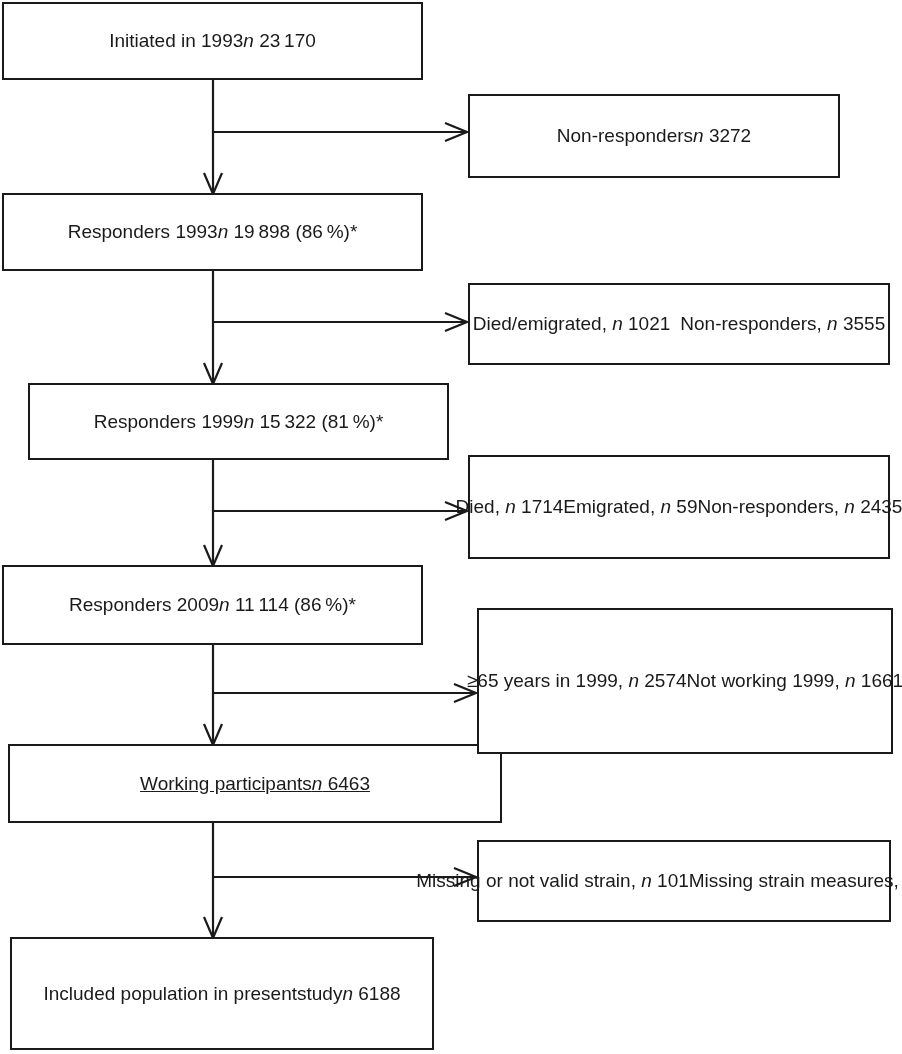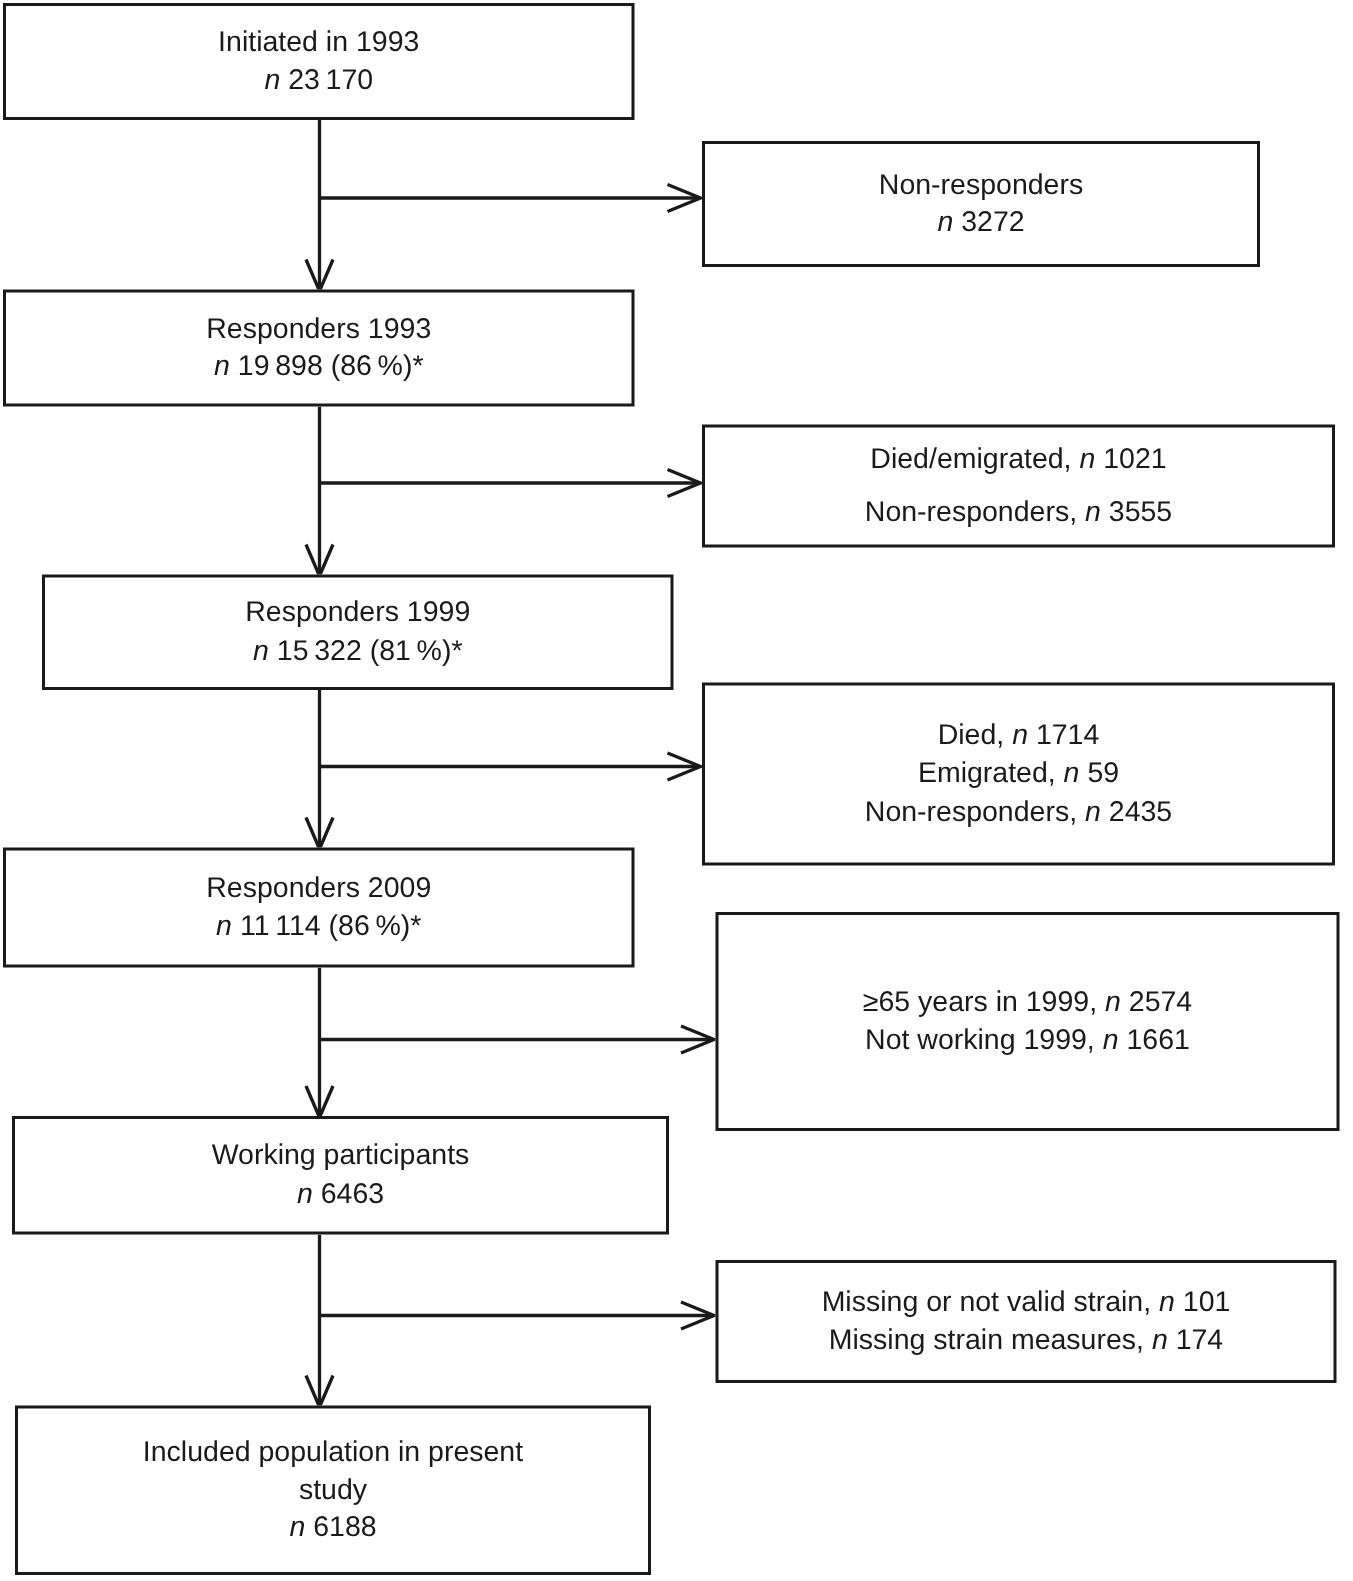--- a/index.html
+++ b/index.html
@@ -16,21 +16,21 @@
     position: absolute;
     left: 0; top: 0;
     width: 902px; height: 1054px;
   }
   .box {
     position: absolute;
     box-sizing: border-box;
     border: 2px solid #1a1a1a;
     background: #ffffff;
     display: flex;
-    flex-direction: column;
+    flex-direction: row;
     align-items: center;
     justify-content: center;
     text-align: center;
     font-size: 19px;
     line-height: 1.32;
     padding: 4px 10px;
   }
   .line { white-space: nowrap; }
   .nvar { font-style: italic; }
 </style>
@@ -97,42 +97,42 @@
   <div class="box" style="left:2px; top:383px; width:421px; height:77px;margin-left:26px;">
     <div class="line"><span>Responders 1999</span></div>
     <div class="line"><i class="nvar">n</i><span> 15 322 (81 %)*</span></div>
   </div>
 
   <div class="box" style="left:2px; top:565px; width:421px; height:80px;">
     <div class="line"><span>Responders 2009</span></div>
     <div class="line"><i class="nvar">n</i><span> 11 114 (86 %)*</span></div>
   </div>
 
-  <div class="box" style="left:8px; top:744px; width:438px; height:79px;">
+  <div class="box" style="left:8px; top:744px; width:494px; height:79px;text-decoration:underline;">
     <div class="line"><span>Working participants</span></div>
     <div class="line"><i class="nvar">n</i><span> 6463</span></div>
   </div>
 
   <div class="box" style="left:10px; top:937px; width:424px; height:113px;">
     <div class="line"><span>Included population in present</span></div>
     <div class="line"><span>study</span></div>
     <div class="line"><i class="nvar">n</i><span> 6188</span></div>
   </div>
 
   <div class="box" style="left:468px; top:94px; width:372px; height:84px;">
     <div class="line"><span>Non-responders</span></div>
     <div class="line"><i class="nvar">n</i><span> 3272</span></div>
   </div>
 
   <div class="box" style="left:468px; top:283px; width:422px; height:82px;gap:10px;">
     <div class="line"><span>Died/emigrated, </span><i class="nvar">n</i><span> 1021</span></div>
     <div class="line"><span>Non-responders, </span><i class="nvar">n</i><span> 3555</span></div>
   </div>
 
-  <div class="box" style="left:468px; top:455px; width:422px; height:122px;">
+  <div class="box" style="left:468px; top:455px; width:422px; height:104px;">
     <div class="line"><span>Died, </span><i class="nvar">n</i><span> 1714</span></div>
     <div class="line"><span>Emigrated, </span><i class="nvar">n</i><span> 59</span></div>
     <div class="line"><span>Non-responders, </span><i class="nvar">n</i><span> 2435</span></div>
   </div>
 
   <div class="box" style="left:477px; top:608px; width:416px; height:146px;">
     <div class="line"><span>≥65 years in 1999, </span><i class="nvar">n</i><span> 2574</span></div>
     <div class="line"><span>Not working 1999, </span><i class="nvar">n</i><span> 1661</span></div>
   </div>
 

